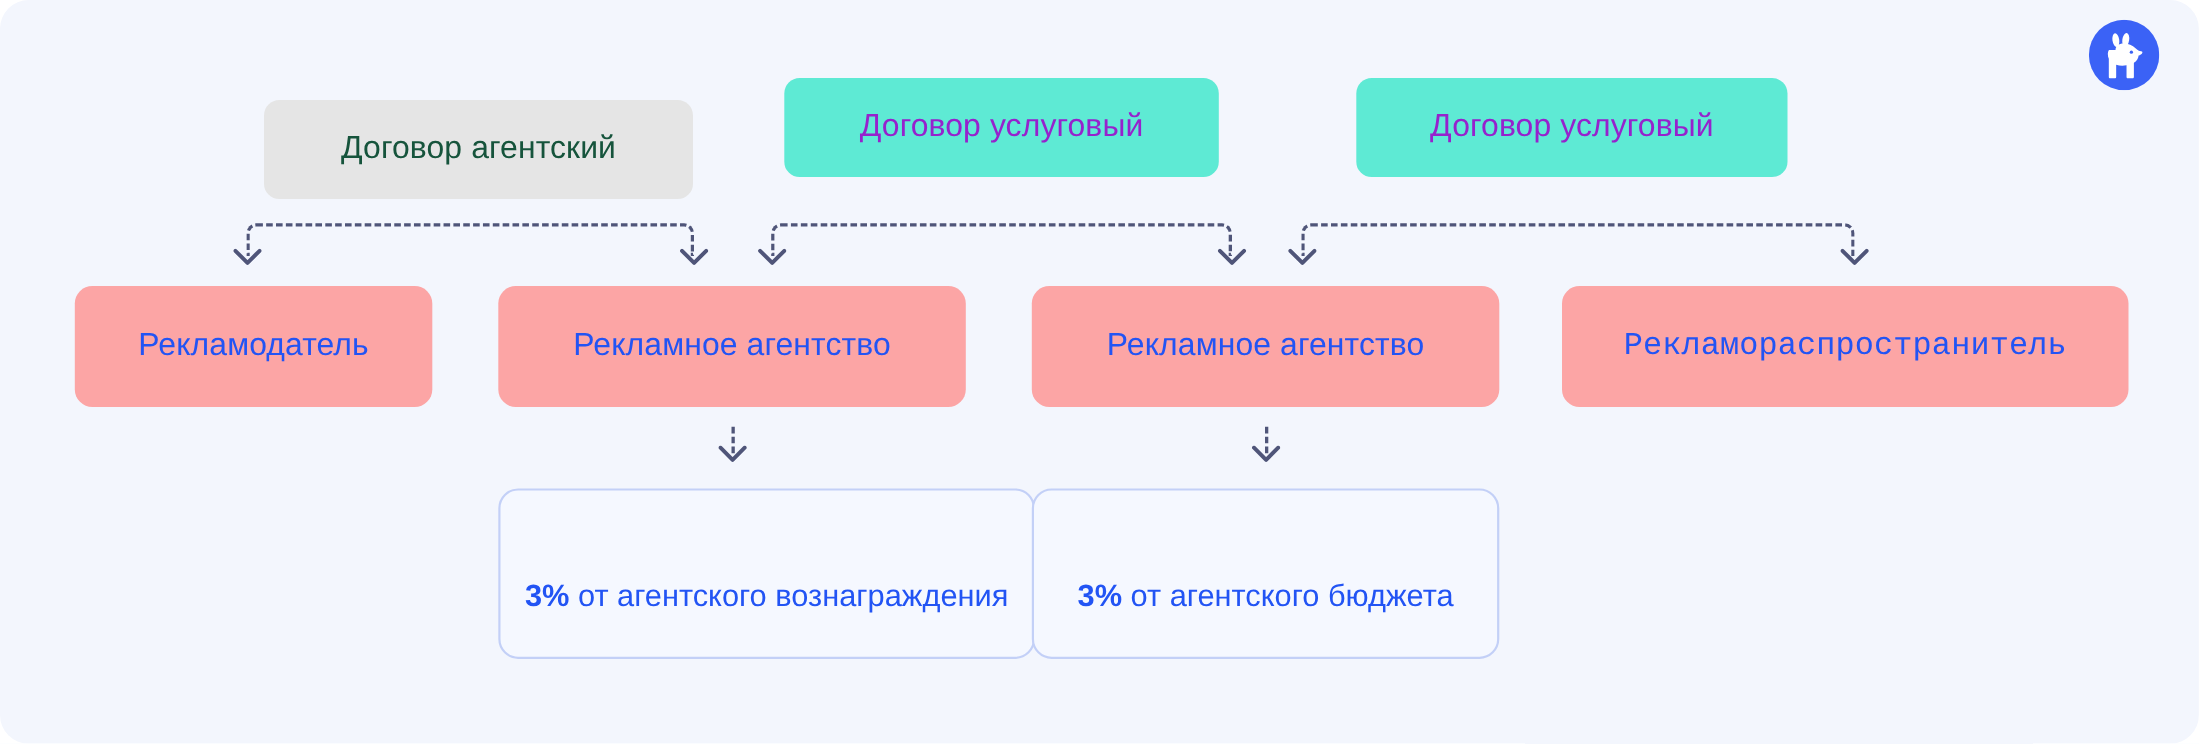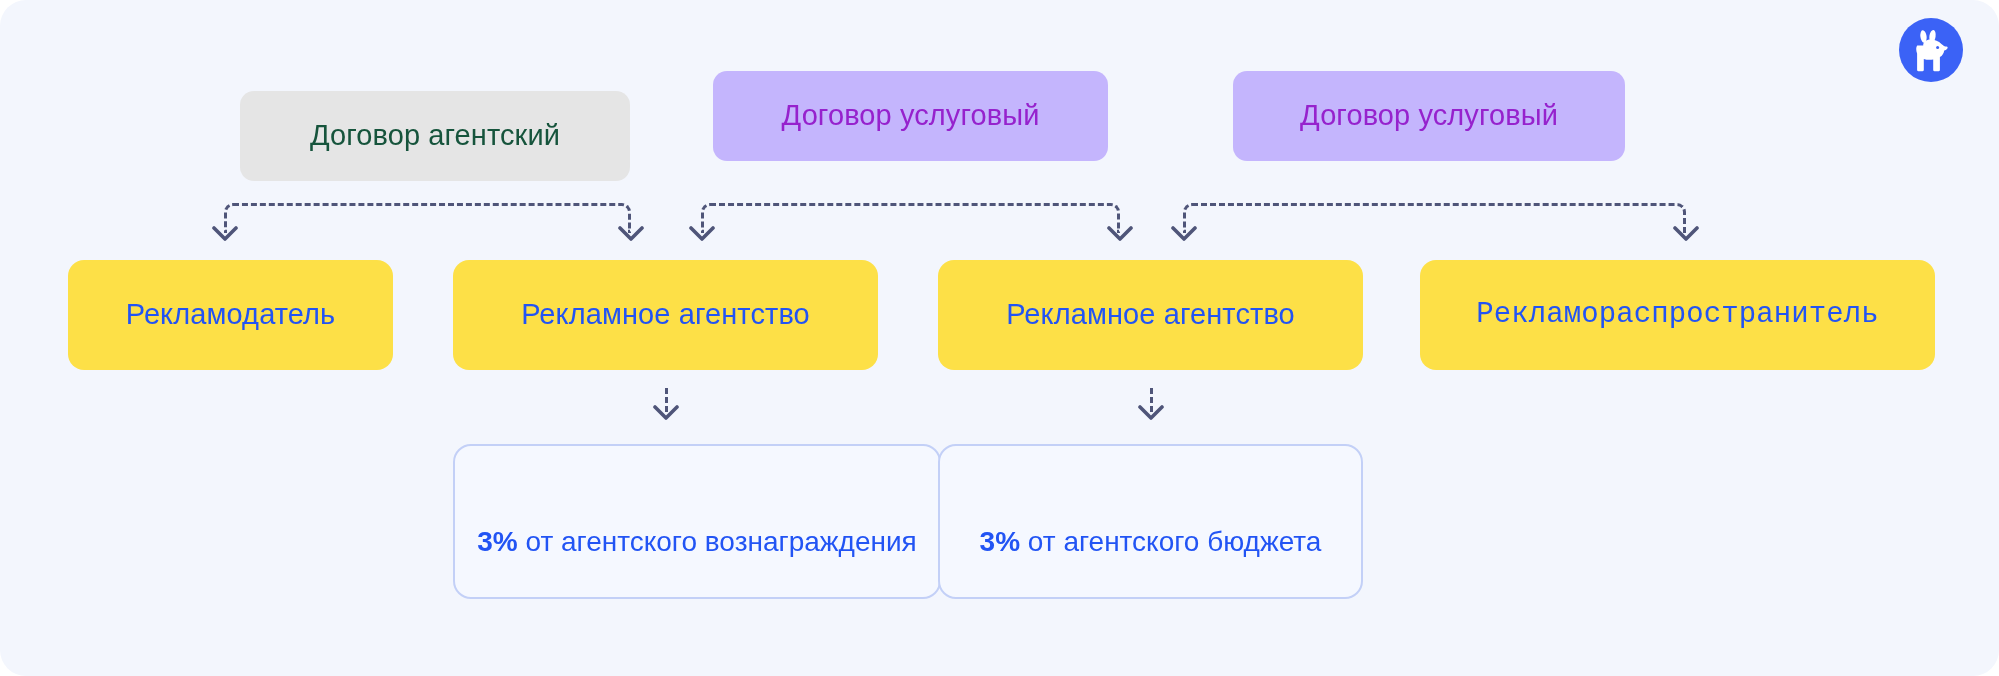--- a/index.html
+++ b/index.html
@@ -48,26 +48,26 @@
   }
 
   
   .contract {
     height: 90px;
     font-size: 29px;
     font-weight: 400;
     letter-spacing: .1px;
   }
   .contract.green  { background: #e5e5e5; color: #16543c; margin-top: 20px; }
-  .contract.purple { background: #c4b5fd; color: #9622cd; }
+  .contract.purple { background: #5eead4; color: #9622cd; }
 
   
   .party {
     height: 110px;
-    background: #fde047;
+    background: #fca5a5;
     color: #2254f4;
     font-size: 29px;
     font-weight: 400;
     border-radius: 16px;
     letter-spacing: .1px;
   }
 
   
   .percent {
     height: 155px;

